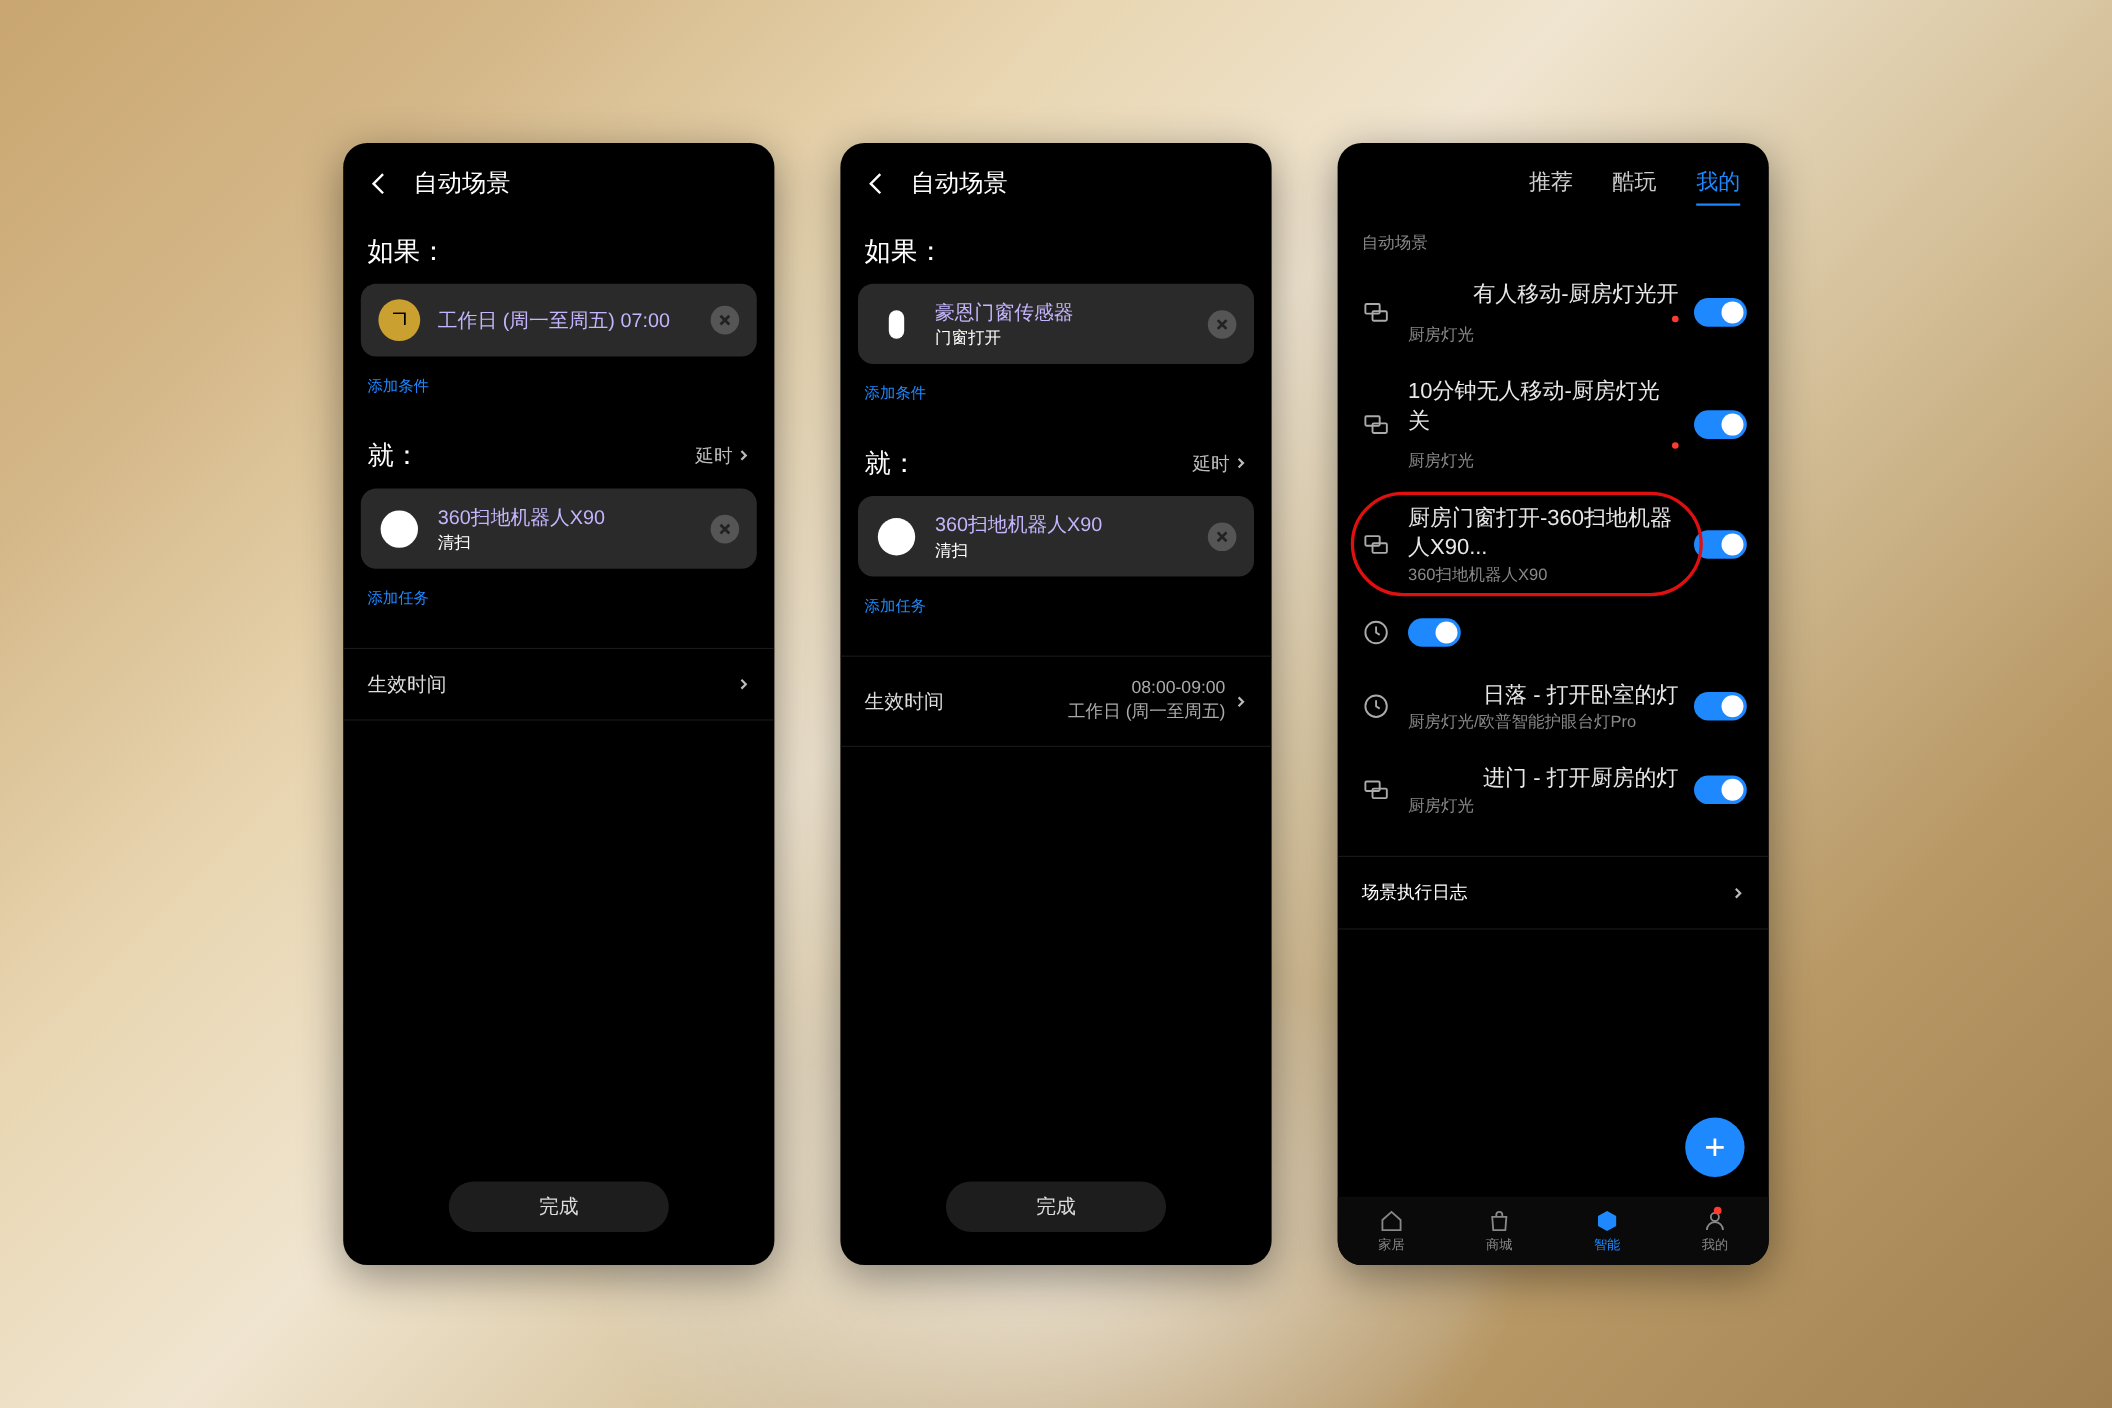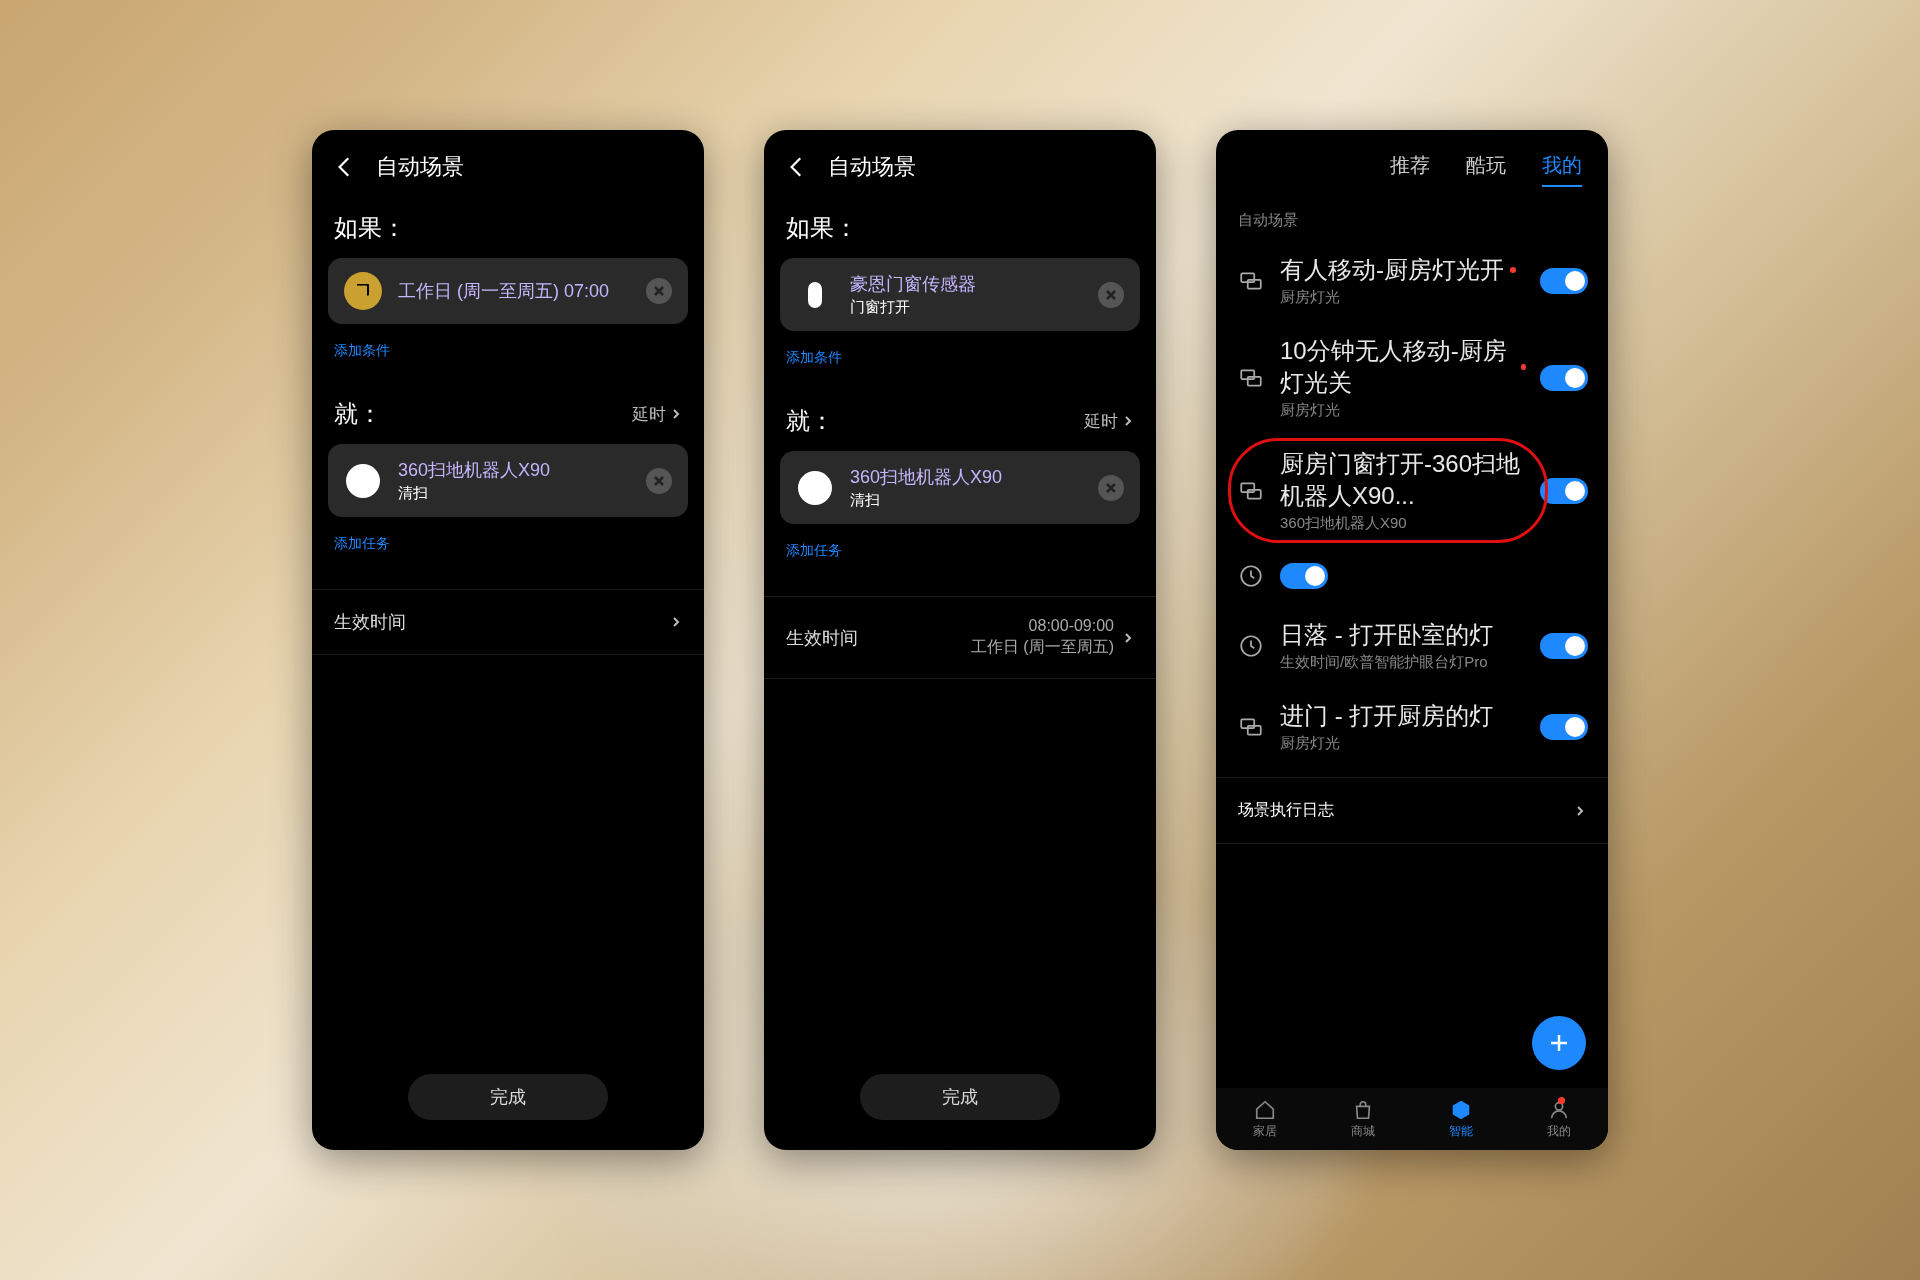--- a/index.html
+++ b/index.html
@@ -100,21 +100,21 @@
   .tab { font-size:20px; color:#ccc; padding-bottom:6px; }
   .tab.active { color:#1e88ff; border-bottom:2px solid #1e88ff; }
   .small-label { font-size:15px; color:#888; padding:16px 22px 10px; }
   .scene-item {
     display:flex; align-items:center; gap:14px;
     padding:14px 20px;
     position:relative;
   }
   .scene-item .scene-icon { width:30px; height:30px; flex-shrink:0; display:flex; align-items:center; justify-content:center; }
   .scene-item .scene-texts { flex:1; min-width:0; }
-  .scene-item .scene-title { font-size:24px; color:#e8e8e8; display:flex; align-items:center; gap:6px;}
+  .scene-item .scene-title { font-size:20px; color:#e8e8e8; display:flex; align-items:flex-end; gap:6px;flex-direction:column;}
   .scene-item .scene-sub { font-size:15px; color:#888; margin-top:2px; }
   .scene-item .dot { width:6px; height:6px; border-radius:50%; background:#ff3b30; }
   .toggle {
     width:48px; height:26px; border-radius:20px; background:#1e88ff;
     position:relative; flex-shrink:0;
   }
   .toggle::after {
     content:""; position:absolute; right:3px; top:3px;
     width:20px; height:20px; border-radius:50%; background:#fff;
   }
@@ -123,21 +123,21 @@
     border:3px solid #e01010;
     border-radius:50px;
     left:12px; right:60px; top:4px; bottom:4px;
     pointer-events:none;
   }
   .log-row {
     display:flex; align-items:center; justify-content:space-between;
     padding:22px 22px;
     border-top:1px solid #1a1a1a;
     border-bottom:1px solid #1a1a1a;
-    margin-top:10px;
+    margin-top:22px;
   }
   .fab {
     position:absolute; right:22px; bottom:80px;
     width:54px; height:54px; border-radius:50%;
     background:#1e88ff;
     display:flex; align-items:center; justify-content:center;
   }
   .nav-bar {
     position:absolute; bottom:0; left:0; right:0;
     height:62px;
@@ -352,21 +352,21 @@
         <div class="scene-icon">
           <svg width="26" height="26" viewBox="0 0 24 24" fill="none" stroke="#aaa" stroke-width="1.6">
             <circle cx="12" cy="12" r="9"></circle>
             <path d="M12 7 V12 L15 14"></path>
           </svg>
         </div>
         <div class="scene-texts">
           <div class="scene-title">
             <span>日落 - 打开卧室的灯</span>
           </div>
-          <div class="scene-sub">生效时间/欧普智能护眼台灯Pro</div>
+          <div class="scene-sub">厨房灯光/欧普智能护眼台灯Pro</div>
         </div>
         <div class="toggle"></div>
       </div>
       <div class="scene-item">
         <div class="scene-icon">
           <svg width="26" height="26" viewBox="0 0 24 24" fill="none" stroke="#aaa" stroke-width="1.6">
             <rect x="3" y="5" width="12" height="8" rx="1"></rect>
             <rect x="9" y="11" width="12" height="8" rx="1"></rect>
           </svg>
         </div>

